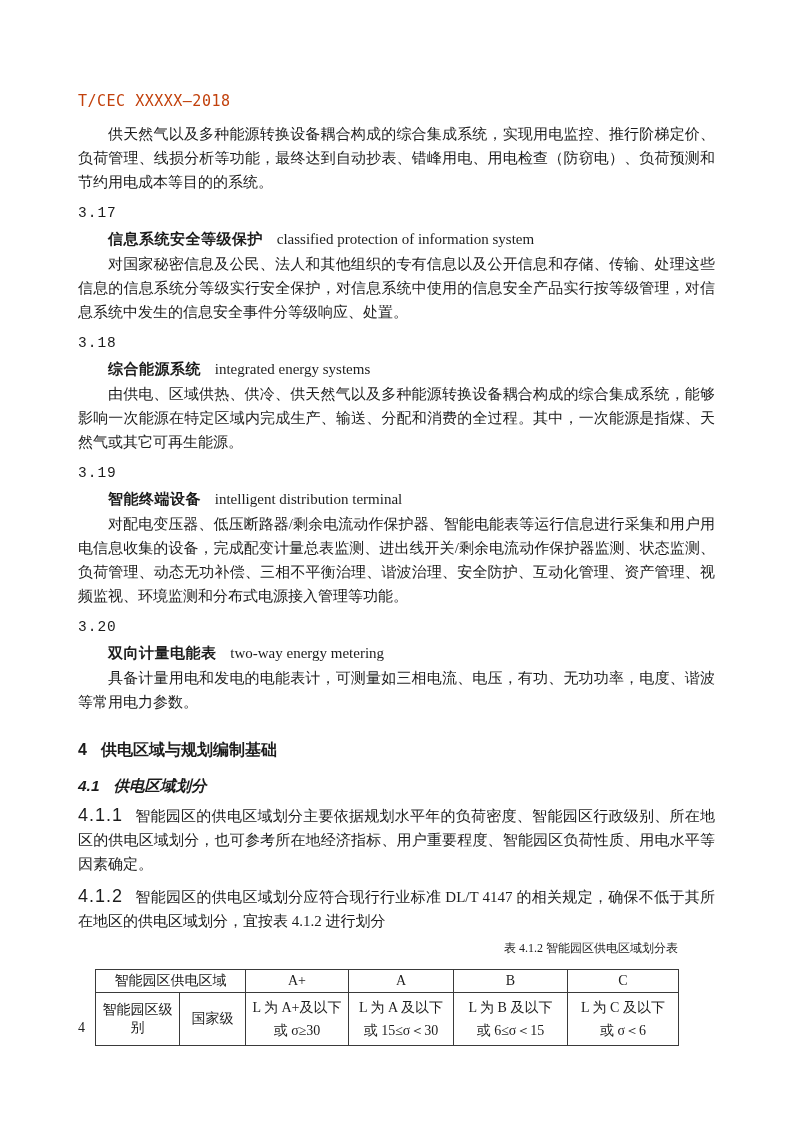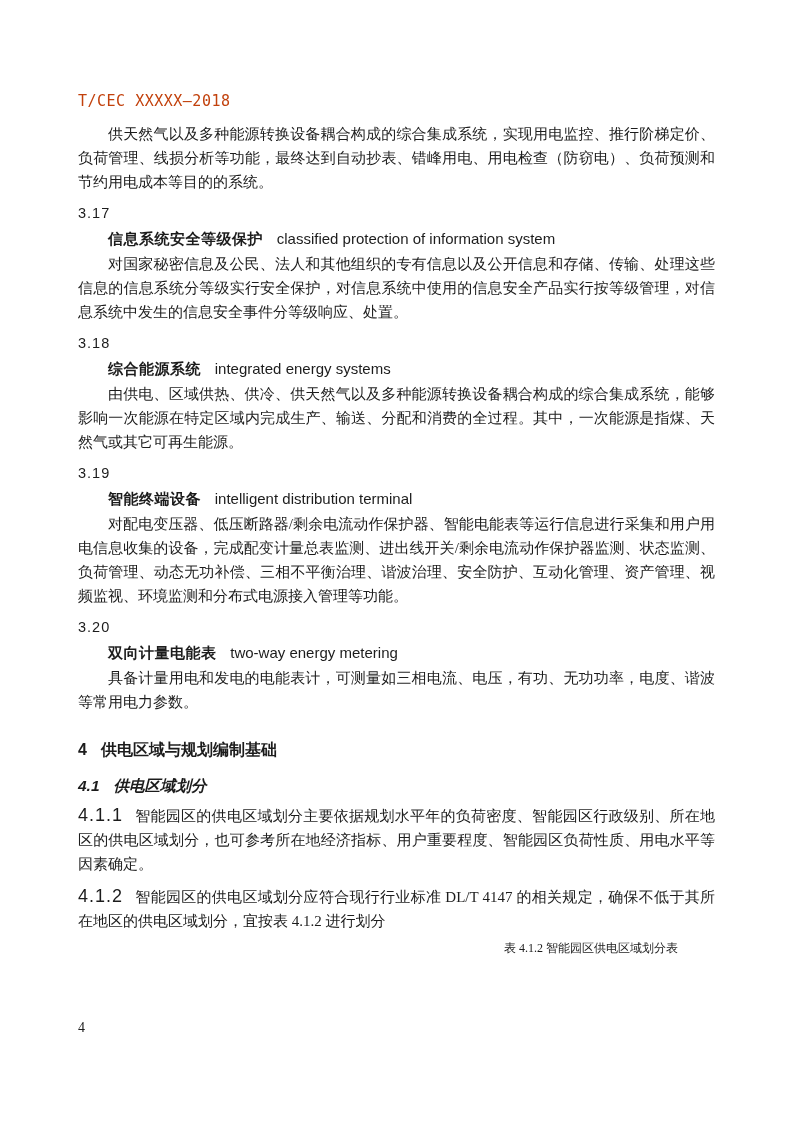--- a/index.html
+++ b/index.html
@@ -24,41 +24,41 @@
   }
   .body-para {
     margin: 12px 0 0 0;
     font-size: 15px;
     line-height: 24px;
     text-align: justify;
     text-indent: 2em;
   }
   .clause-num {
     margin: 10px 0 0 0;
-    font-family: Liberation Sans, sans-serif;
+    font-family: Liberation Mono, monospace;
     font-size: 14.5px;
     height: 18px;
     line-height: 18px;
     letter-spacing: 1px;
   }
   .term-line {
     margin: 8px 0 0 0;
     padding-left: 2em;
     font-size: 15px;
     height: 18px;
     line-height: 18px;
   }
   .term-cn {
     font-family: "Liberation Sans", sans-serif;
     font-weight: bold;
     letter-spacing: 0.5px;
     text-align: right;
   }
   .term-en {
-    font-family: Liberation Sans, sans-serif;
+    font-family: Liberation Serif, serif;
     margin-left: 10px;
   }
   .def-body { margin-top: 4px; }
   .section-heading {
     margin: 26px 0 0 0;
     font-family: "Liberation Sans", sans-serif;
     font-weight: bold;
     font-size: 16px;
     height: 20px;
     line-height: 20px;
@@ -175,16 +175,43 @@
 <table class="zone-table">
   <colgroup>
     <col style="width:84px">
       <col style="width:66px">
       <col style="width:103px">
       <col style="width:105px">
       <col style="width:114px">
       <col style="width:111px">
   </colgroup>
   <tbody>
+      <tr class="hdr-row">
+    <th colspan="2">智能园区供电区域</th>
+    <th>A+</th>
+    <th>A</th>
+    <th>B</th>
+    <th>C</th>
+  </tr>
+  <tr class="body-row">
+    <td>智能园区级别</td>
+    <td>国家级</td>
+    <td>
+      <div class="cell-line">L 为 A+及以下</div>
+      <div class="cell-line">或 σ≥30</div>
+    </td>
+    <td>
+      <div class="cell-line">L 为 A 及以下</div>
+      <div class="cell-line">或 15≤σ＜30</div>
+    </td>
+    <td>
+      <div class="cell-line">L 为 B 及以下</div>
+      <div class="cell-line">或 6≤σ＜15</div>
+    </td>
+    <td>
+      <div class="cell-line">L 为 C 及以下</div>
+      <div class="cell-line">或 σ＜6</div>
+    </td>
+  </tr>
 </tbody>
   </table>
 
 <div class="page-number">4</div>
 
 </body></html>

